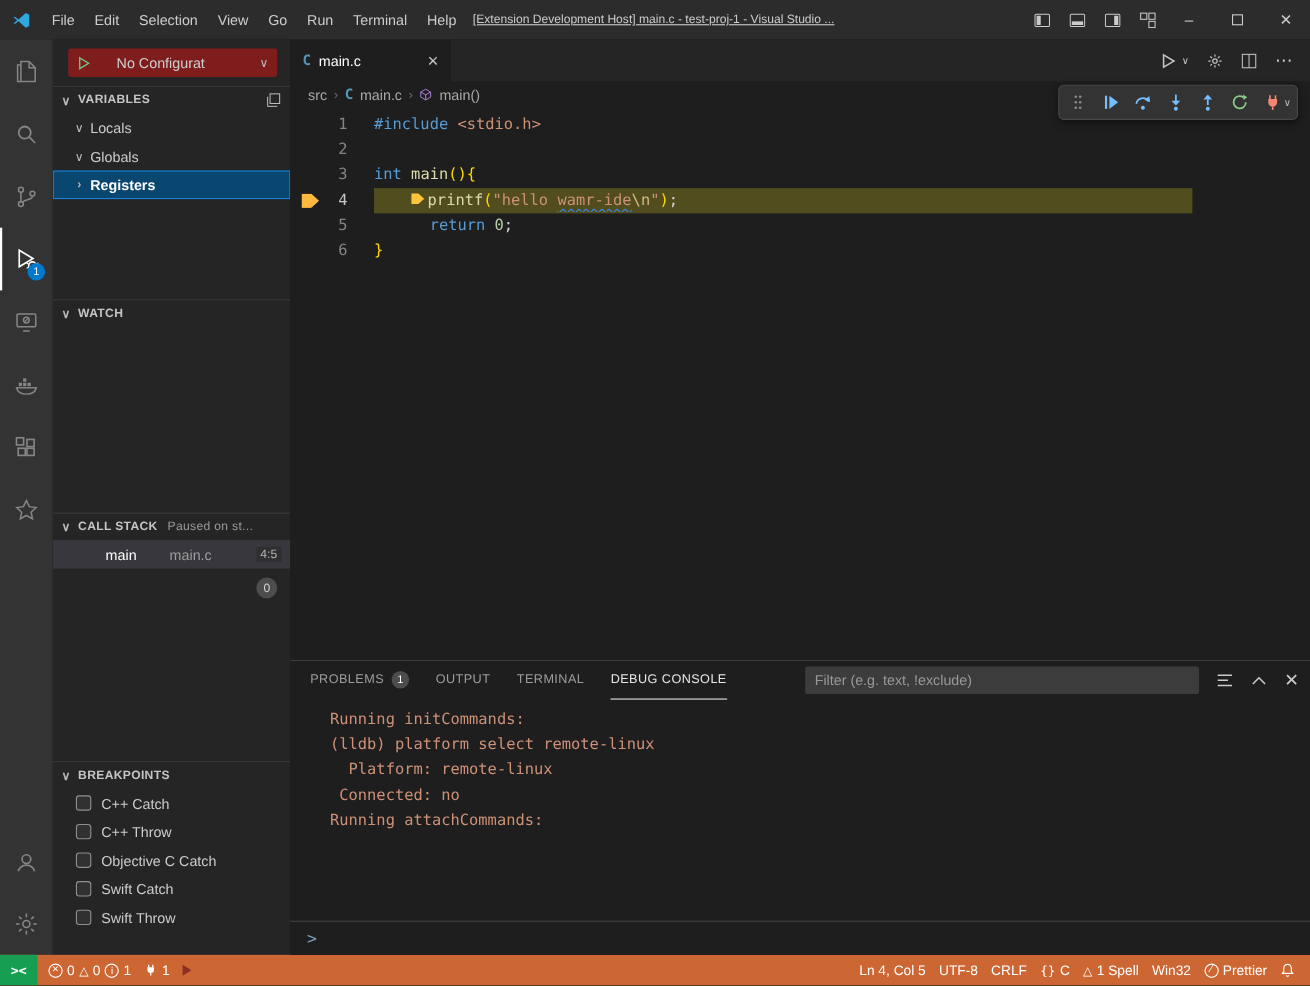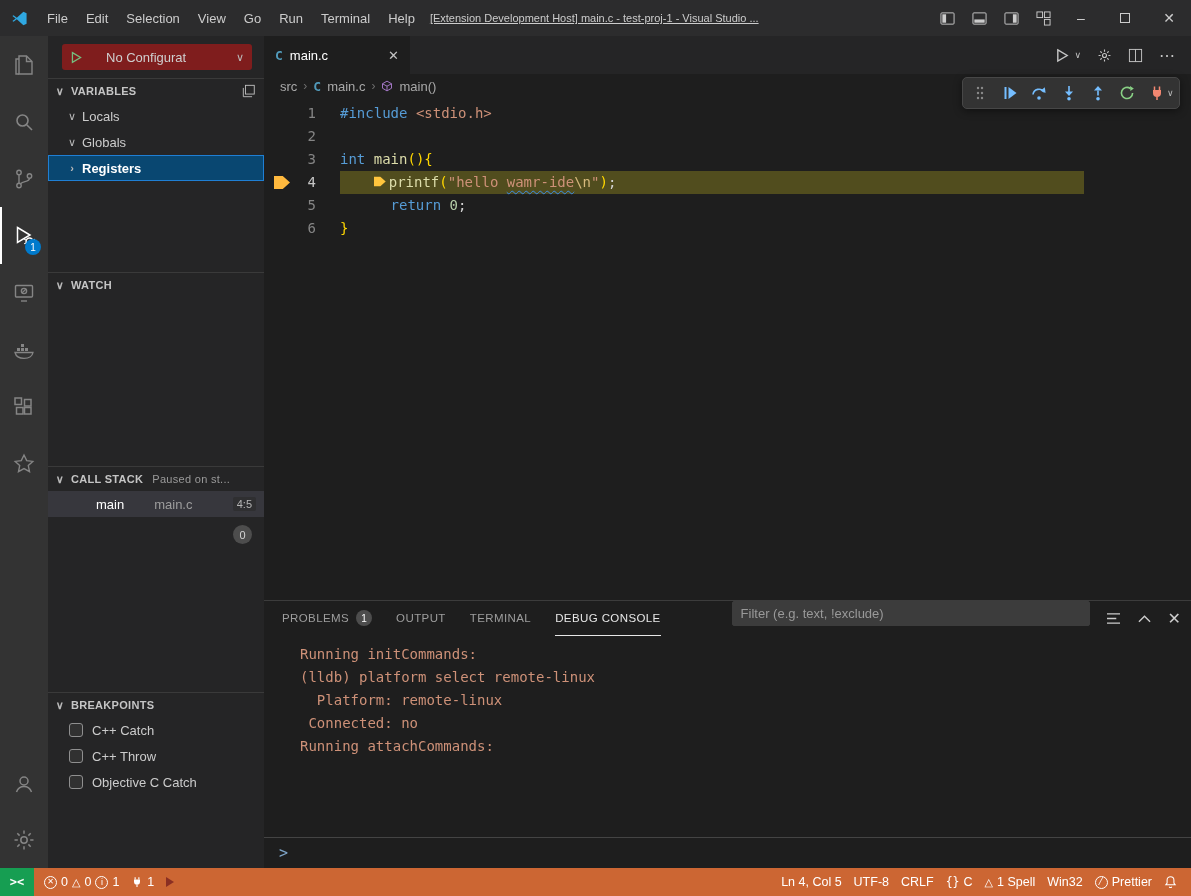--- a/index.html
+++ b/index.html
@@ -73,21 +73,21 @@
   .tk-kw{color:#569cd6;} .tk-kw2{color:#569cd6;} .tk-fn{color:#dcdcaa;} .tk-str{color:#ce9178;}
   .tk-esc{color:#d7ba7d;} .tk-num{color:#b5cea8;} .tk-br{color:#ffd700;} .tk-pl{color:#d4d4d4;}
   .tk-spell{color:#ce9178;text-decoration:underline wavy #3b8eea 1px;text-underline-offset:3px;}
 
   .debug-toolbar{position:absolute;top:41px;right:11px;width:218px;height:32px;background:#333333;border:1px solid #474747;border-radius:5px;box-shadow:0 2px 8px rgba(0,0,0,.45);display:flex;align-items:center;justify-content:space-evenly;z-index:6;}
   .dt-btn{display:flex;align-items:center;justify-content:center;width:24px;height:24px;}
   .dt-chev{font-size:9px;color:#bbbbbb;margin-left:-7px;}
 
   
   .panel{height:268px;flex:none;border-top:1px solid #3c3c3c;display:flex;flex-direction:column;background:#1e1e1e;}
-  .panel-header{height:35px;flex:none;display:flex;padding:0 10px 0 18px;}
+  .panel-header{height:35px;flex:none;display:flex;align-items:center;padding:0 10px 0 18px;}
   .panel-tab{margin-right:24px;height:100%;display:flex;align-items:center;gap:7px;font-size:11.5px;letter-spacing:.4px;color:#9d9d9d;border-bottom:1px solid transparent;}
   .panel-tab.active{color:#e7e7e7;border-bottom-color:#e7e7e7;}
   .ptab-badge{background:#4d4d4d;color:#ffffff;border-radius:50%;width:16px;height:16px;font-size:10px;display:flex;align-items:center;justify-content:center;}
   .panel-filter{margin-left:auto;width:358px;height:25px;background:#3c3c3c;border:1px solid #3c3c3c;border-radius:2px;color:#cccccc;font-size:13px;padding:0 8px;font-family:"Liberation Sans",sans-serif;outline:none;}
   .panel-filter::placeholder{color:#999999;}
   .panel-icons{display:flex;align-items:center;gap:17px;padding-left:16px;color:#cccccc;}
   .console-body{flex:1;min-height:0;overflow:hidden;font-family:"DejaVu Sans Mono",monospace;font-size:14px;line-height:23px;color:#ce9178;padding:7px 0 0 36px;}
   .console-line{white-space:pre;}
   .console-input{height:31px;flex:none;border-top:1px solid #444444;display:flex;align-items:center;padding-left:15px;color:#7ea4c7;font-family:"DejaVu Sans Mono",monospace;font-size:15px;}
 
@@ -306,20 +306,28 @@
               <span class="bp-check"></span>
               <span>C++ Catch</span>
             </div>
             <div class="bp-row">
               <span class="bp-check"></span>
               <span>C++ Throw</span>
             </div>
             <div class="bp-row">
               <span class="bp-check"></span>
               <span>Objective C Catch</span>
+            </div>
+            <div class="bp-row">
+              <span class="bp-check"></span>
+              <span>Swift Catch</span>
+            </div>
+            <div class="bp-row">
+              <span class="bp-check"></span>
+              <span>Swift Throw</span>
             </div>
           </div>
       </div>
     </div>
 
     <div class="editorgroup">
 
       <div class="tabbar">
         <span class="tab">
           <span class="c-glyph">C</span>

